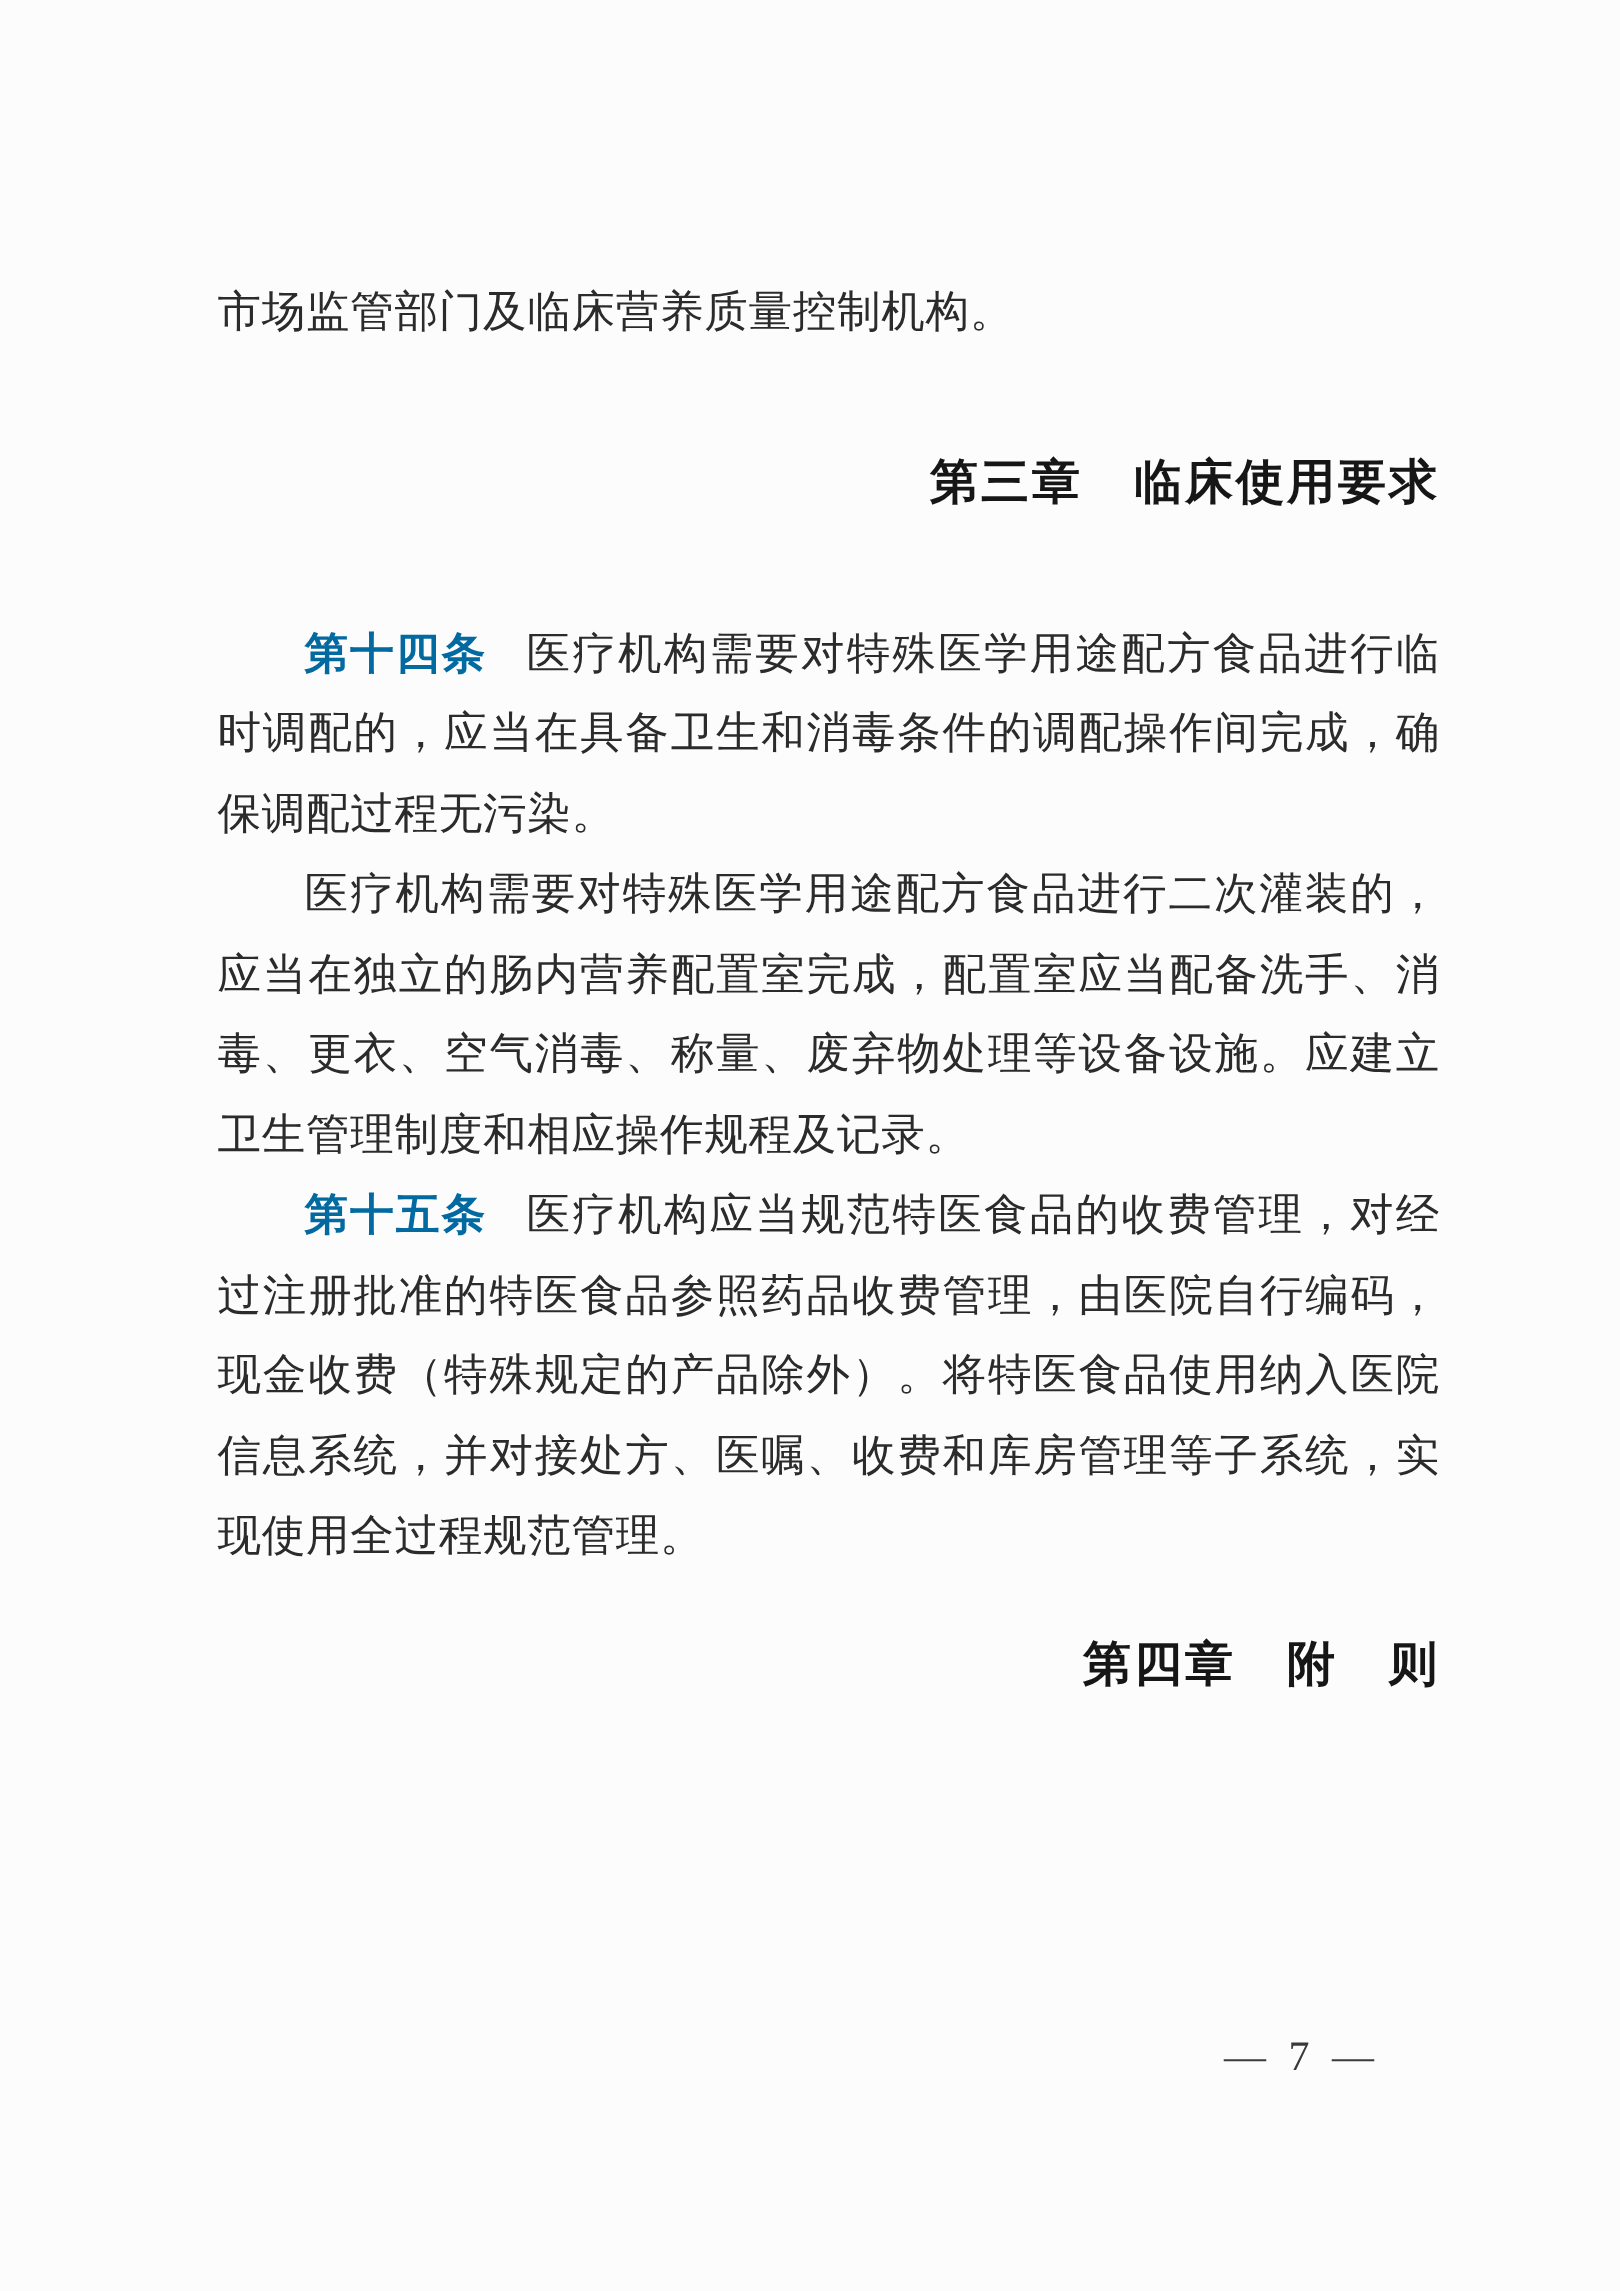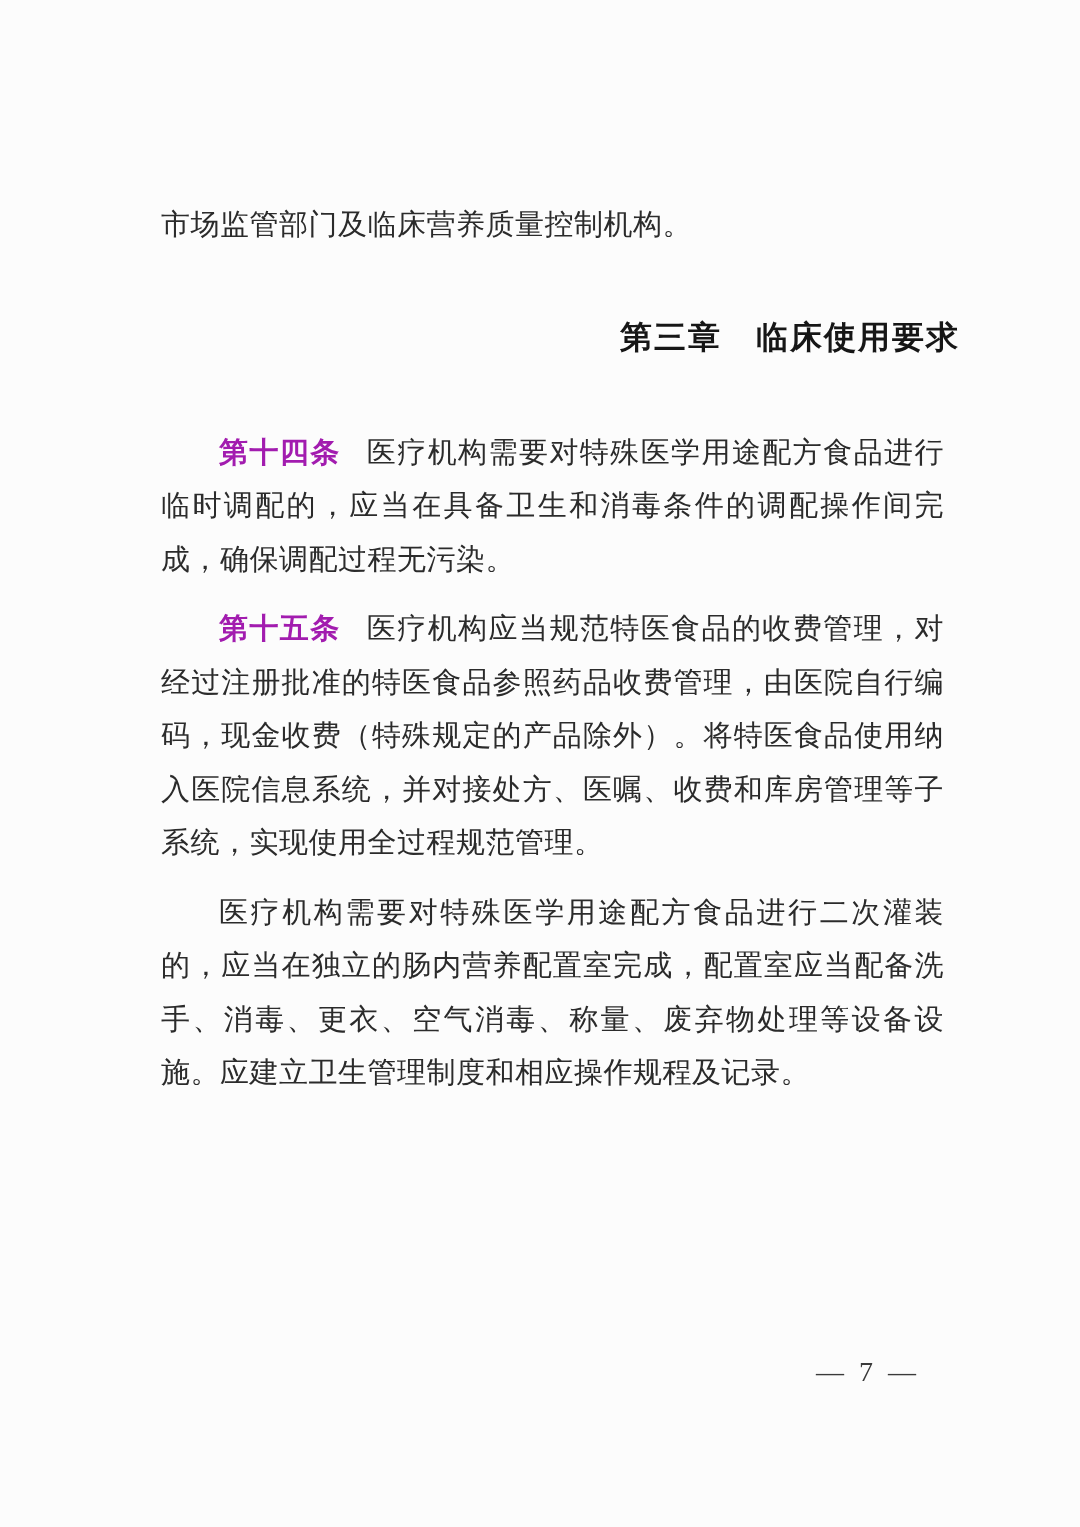--- a/index.html
+++ b/index.html
@@ -18,35 +18,35 @@
     overflow: hidden;
     box-sizing: border-box;
   }
   .content {
     position: absolute;
     left: 145px;
     top: 182px;
     width: 815px;
   }
   p.body {
-    margin: 16px;
+    margin: 0;
     font-size: 29px;
     line-height: 53.5px;
     text-align: justify;
     text-justify: inter-character;
     text-indent: 2em;
     letter-spacing: 0.5px;
   }
   p.body.no-indent {
     text-indent: 0;
   }
   .art-label {
     font-family: "Liberation Sans", "DejaVu Sans", sans-serif;
     font-weight: 700;
-    color: #a21caf;
+    color: #0369a1;
     margin-right: 0.9em;
   }
   .art-label:empty { margin-right: 0; }
   h2.chapter {
     font-family: "Liberation Sans", "DejaVu Sans", sans-serif;
     font-weight: 700;
     font-size: 32px;
     line-height: 54px;
     color: #161616;
     text-align: right;
@@ -76,23 +76,24 @@
 
 <div class="page">
   <div class="content">
 
     <p class="body no-indent">市场监管部门及临床营养质量控制机构。</p>
 
     <h2 class="chapter chapter-3">第三章　临床使用要求</h2>
 
     <p class="body"><span class="art-label">第十四条</span><span>医疗机构需要对特殊医学用途配方食品进行临时调配的，应当在具备卫生和消毒条件的调配操作间完成，确保调配过程无污染。</span></p>
 
+    <p class="body"><span>医疗机构需要对特殊医学用途配方食品进行二次灌装的，应当在独立的肠内营养配置室完成，配置室应当配备洗手、消毒、更衣、空气消毒、称量、废弃物处理等设备设施。应建立卫生管理制度和相应操作规程及记录。</span></p>
+
     <p class="body"><span class="art-label">第十五条</span><span>医疗机构应当规范特医食品的收费管理，对经过注册批准的特医食品参照药品收费管理，由医院自行编码，现金收费（特殊规定的产品除外）。将特医食品使用纳入医院信息系统，并对接处方、医嘱、收费和库房管理等子系统，实现使用全过程规范管理。</span></p>
 
-    <p class="body"><span>医疗机构需要对特殊医学用途配方食品进行二次灌装的，应当在独立的肠内营养配置室完成，配置室应当配备洗手、消毒、更衣、空气消毒、称量、废弃物处理等设备设施。应建立卫生管理制度和相应操作规程及记录。</span></p>
 
-
+    <h2 class="chapter chapter-4">第四章　附　则</h2>
 
 
   </div>
 
   <div class="footer-pagenum">— 7 —</div>
 </div>
 
 </body></html>

